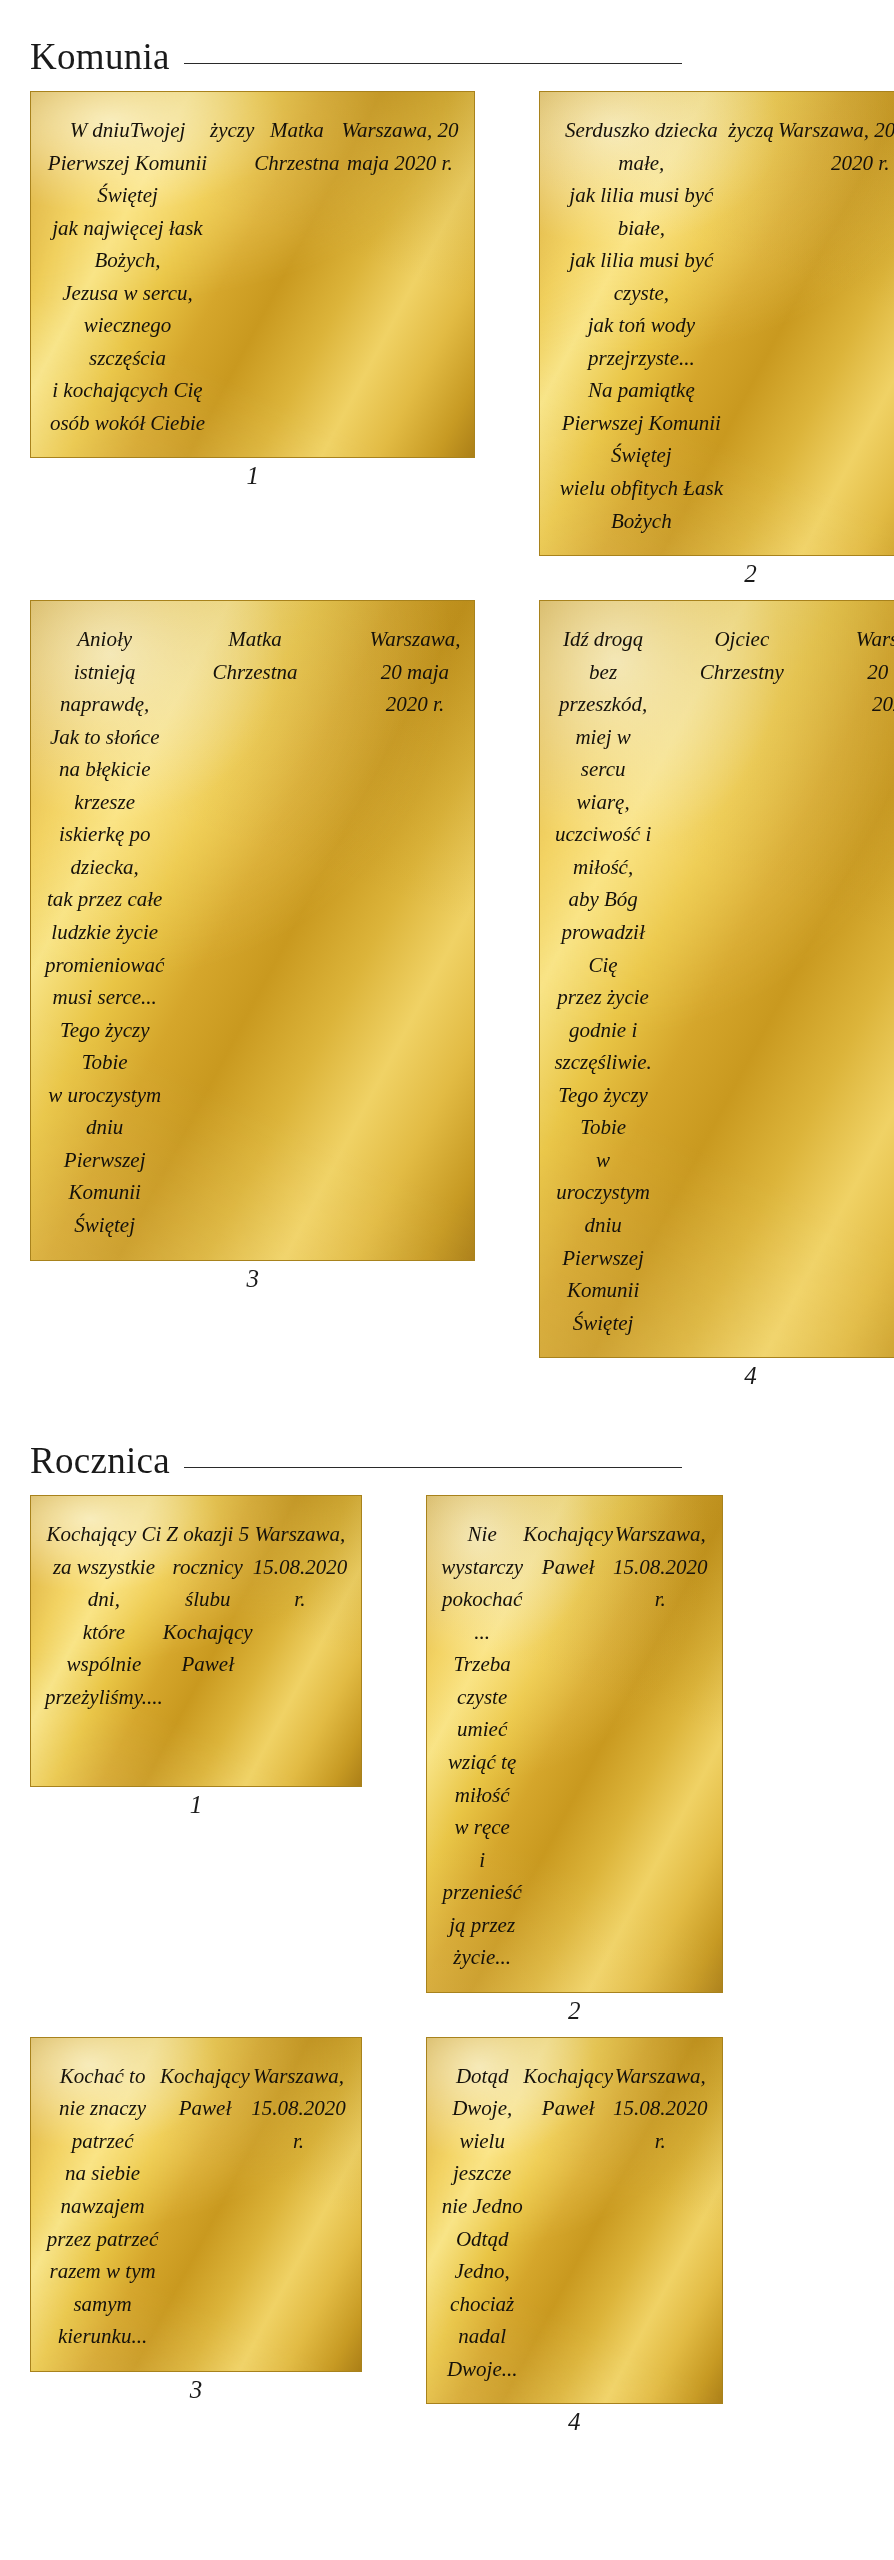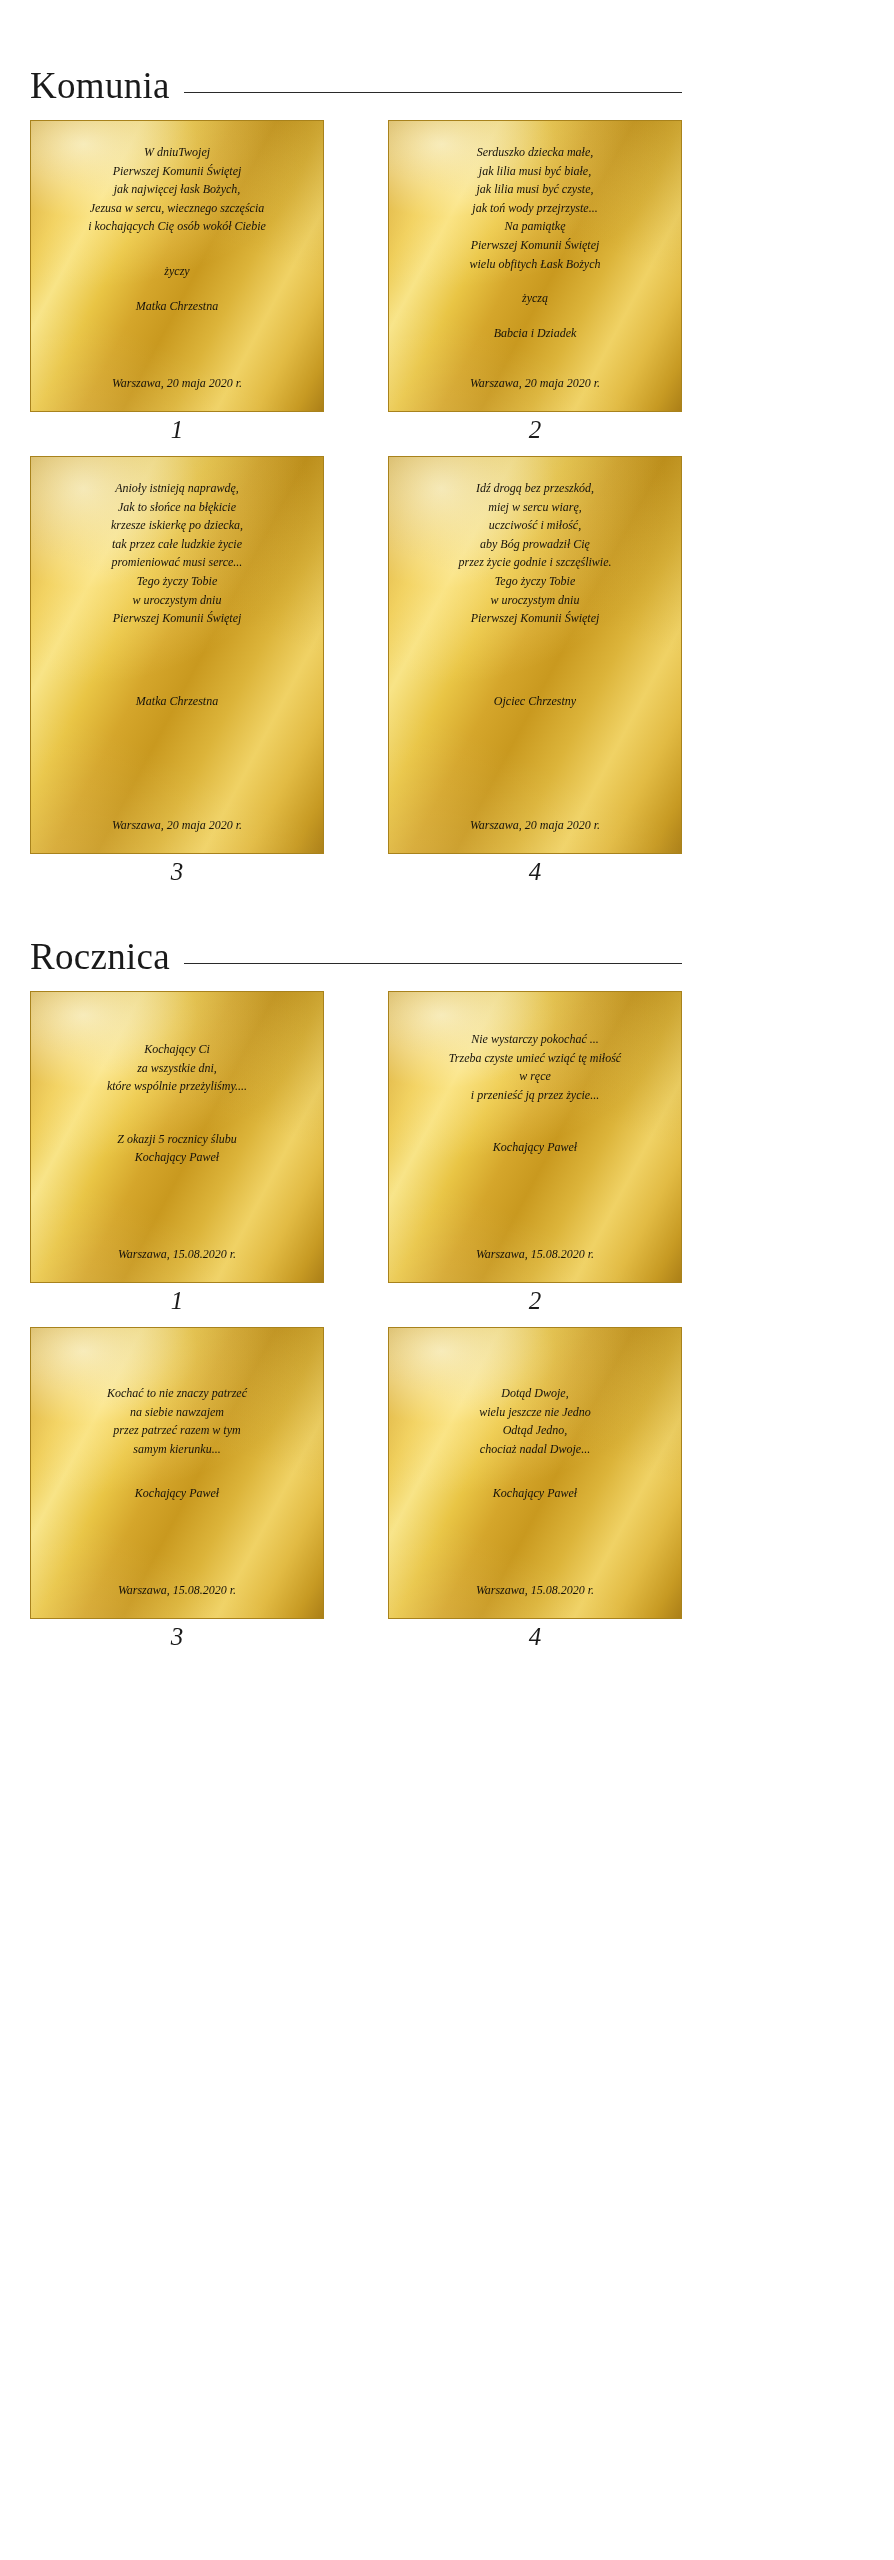--- a/index.html
+++ b/index.html
@@ -11,21 +11,20 @@
     width: 894px;
     min-height: 2560px;
     font-family: "Liberation Serif", serif;
     color: #111111;
     -webkit-font-smoothing: antialiased;
   }
   .page {
     width: 712px;
     box-sizing: border-box;
     padding: 28px 30px 40px 30px;
-    margin-top: 29px;
   }
   .section {
     margin-bottom: 34px;
   }
   .section-header {
     display: flex;
     align-items: center;
     gap: 14px;
     padding: 10px 0 16px 0;
   }
@@ -85,26 +84,25 @@
     background:
       linear-gradient(25deg, rgba(255,255,255,0.10) 0%, rgba(255,255,255,0) 30%),
       linear-gradient(200deg, rgba(90,60,0,0.12) 0%, rgba(255,255,255,0) 40%);
   }
   .card-text {
     position: relative;
     z-index: 2;
     padding: 22px 14px 18px 14px;
     text-align: center;
     font-style: italic;
-    font-size: 12px;
+    font-size: 21px;
     line-height: 1.55;
     color: #15110a;
     display: flex;
-    flex-direction: column;
-    justify-content: space-between;
+    justify-content: flex-end;
     height: 100%;
     box-sizing: border-box;
   }
   .card-komunia .card-text { min-height: 290px; }
   .card-komunia-tall .card-text { min-height: 330px; gap: 24px; }
   .card-rocznica .card-text { min-height: 290px; }
   .block { margin: 0; }
   .block .line { display: block; }
   .spacer-sm { height: 16px; }
   .spacer-md { height: 26px; }
@@ -169,23 +167,20 @@
               <span class="line">jak toń wody przejrzyste...</span>
               <span class="line">Na pamiątkę</span>
               <span class="line">Pierwszej Komunii Świętej</span>
               <span class="line">wielu obfitych Łask Bożych</span>
             </div>
             <div class="spacer-sm"></div>
             <div class="block">
               <span class="line">życzą</span>
             </div>
             <div class="spacer-sm"></div>
-            <div class="block">
-              <span class="line">Babcia i Dziadek</span>
-            </div>
             <div class="grow"></div>
             <div class="spacer-md"></div>
             <div class="block">
               <span class="line">Warszawa, 20 maja 2020 r.</span>
             </div>
           </div>
         </div>
         <div class="card-number">2</div>
       </div>
 

